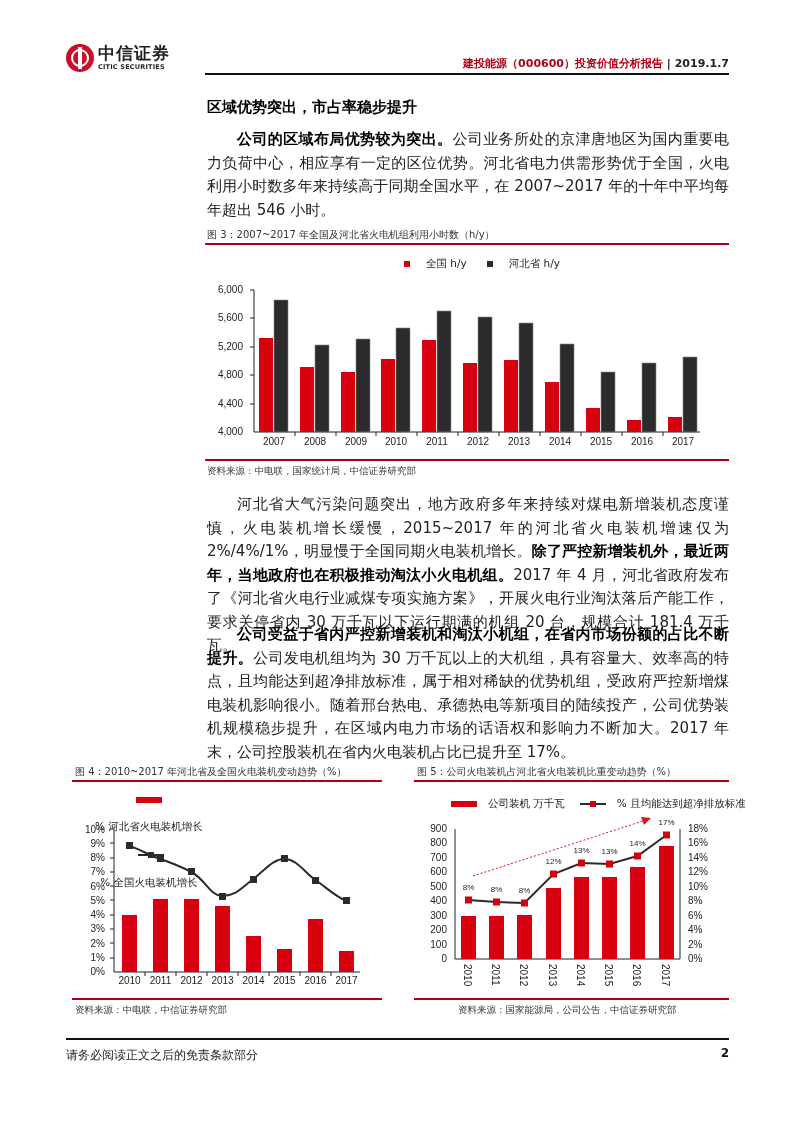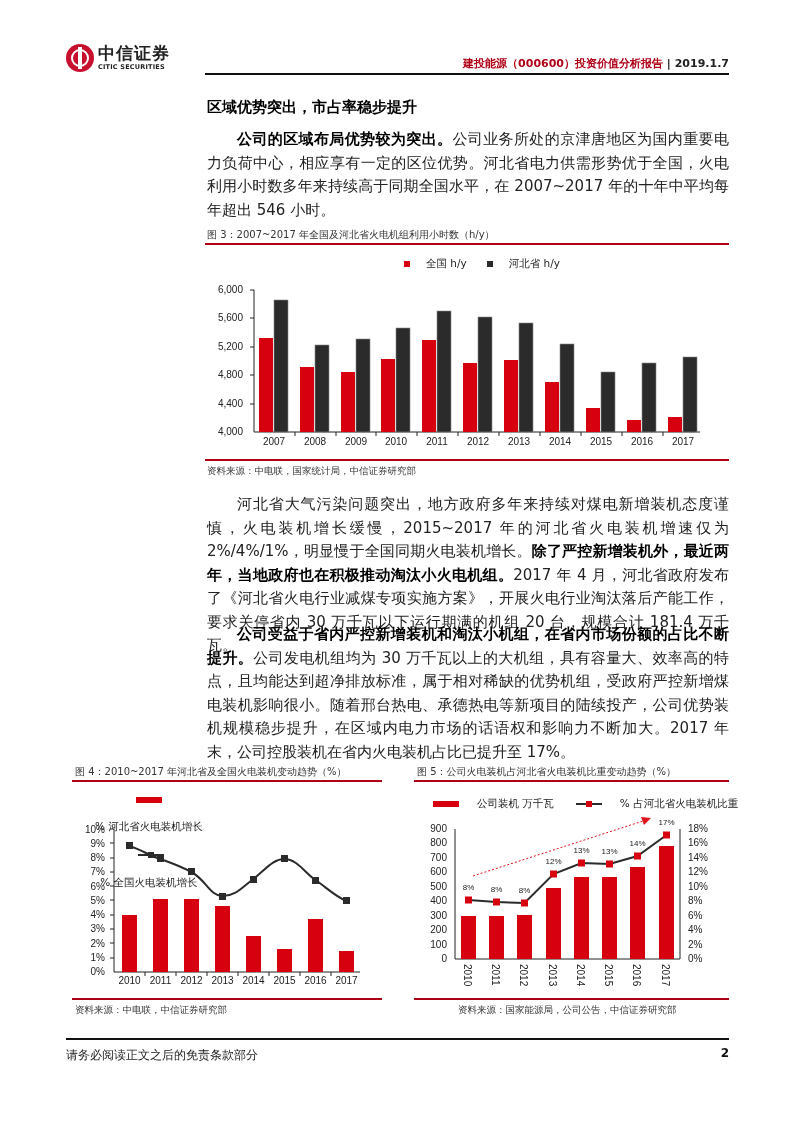--- a/index.html
+++ b/index.html
@@ -236,28 +236,28 @@
     <text x="276.5" y="164">2017</text>
   </g>
 </svg>
 
 <div class="abs fig-rule" style="left:72px; top:998px; width:310px;"></div>
 <div class="abs fig-src" style="left:75px; top:1004px;">资料来源：中电联，中信证券研究部</div>
 
 <div class="abs fig-title" style="left:417px; top:765px;">图 5：公司火电装机占河北省火电装机比重变动趋势（%）</div>
 <div class="abs fig-rule" style="left:414px; top:780px; width:315px;"></div>
 
-<div class="abs legend" style="left:433px; top:797px; gap:18px;">
+<div class="abs legend" style="left:451px; top:797px; gap:11px;">
   <span class="sw" style="width:26px;height:6px;background:#d7000f;"></span>
   <span>公司装机 万千瓦</span>
   <svg width="26" height="8" style="margin-left:4px;">
       <line x1="0" y1="4" x2="26" y2="4" stroke="#2b2b2b" stroke-width="2"></line>
       <rect x="10" y="1" width="6" height="6" fill="#d7000f"></rect>
     </svg>
-  <span>% 占河北省火电装机比重</span>
+  <span>% 且均能达到超净排放标准</span>
 </div>
 
 <svg class="abs" style="left:415px; top:815px;" width="300" height="180">
 
   <line x1="40" y1="14" x2="40" y2="144" stroke="#222"></line>
   <g font-size="10" fill="#222" text-anchor="end">
     <text x="32" y="147">0</text>
     <text x="32" y="133">100</text>
     <text x="32" y="118">200</text>
     <text x="32" y="104">300</text>

